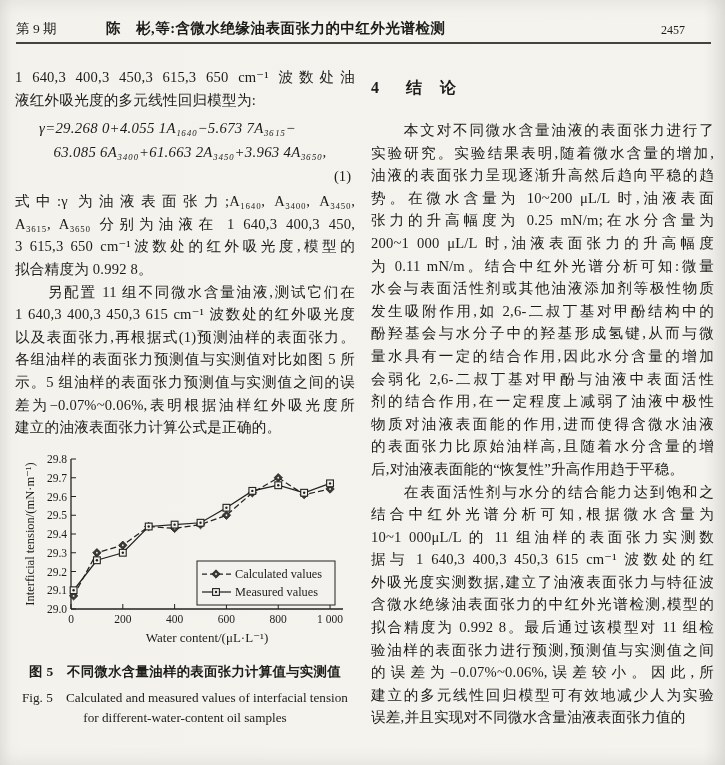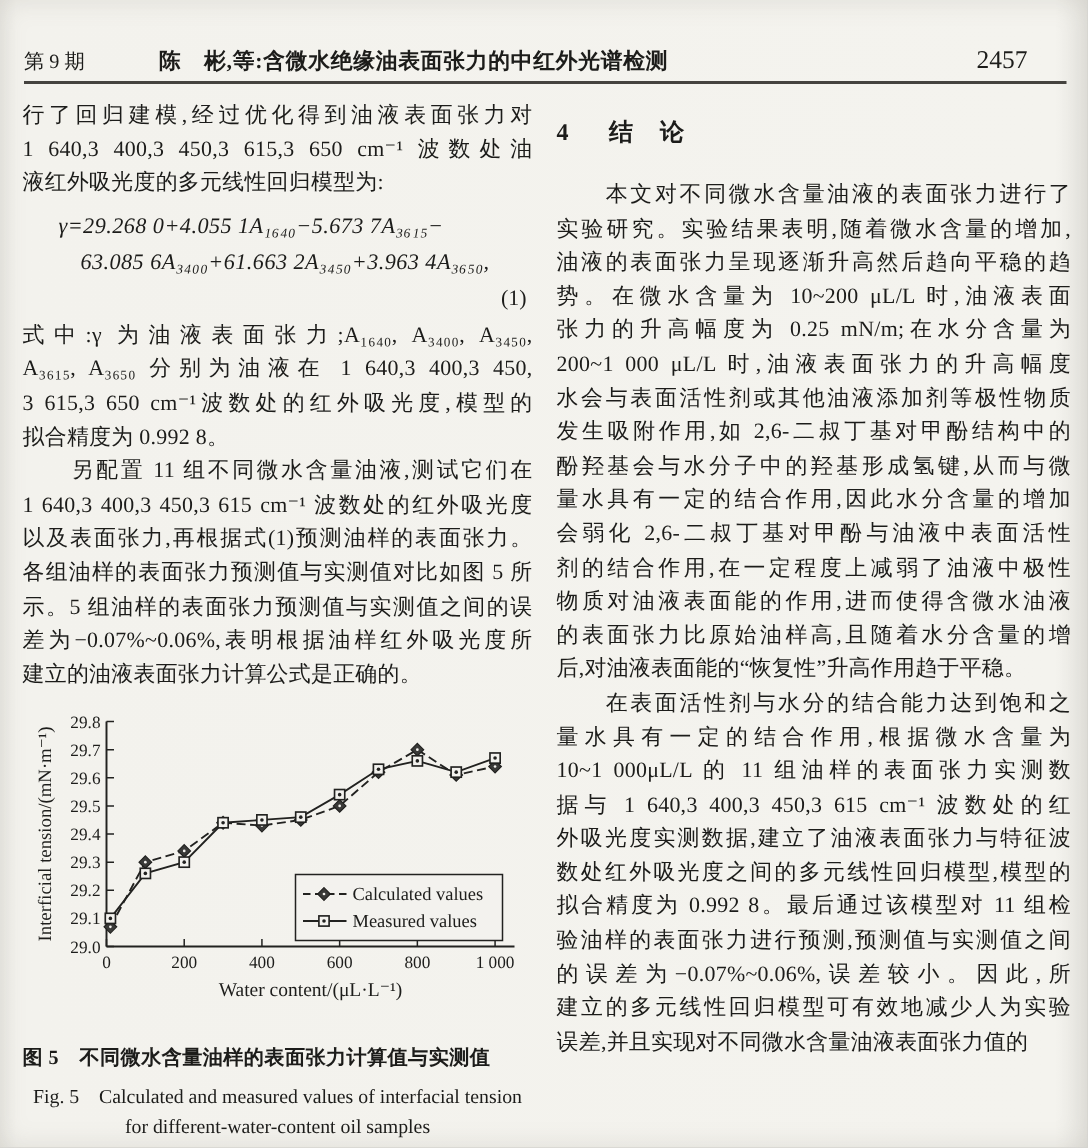--- a/index.html
+++ b/index.html
@@ -6,27 +6,27 @@
   html,body { background:#d8d7d3; }
   .page {
     position:relative; width:725px; height:765px; margin:0 auto;
     background:linear-gradient(90deg,#ecebe6 0,#f3f2ed 1.5%,#f4f3ee 97%,#e7e6e1 100%);
     font-family:"Liberation Serif","DejaVu Serif",serif;
     color:#1c1c1a; overflow:hidden;
     box-shadow:inset 0 0 18px rgba(120,115,105,.18);
   }
   
   .header {
-    position:absolute; top:30px; left:16px; right:14px; height:26px;
+    position:absolute; top:18px; left:16px; right:14px; height:26px;
     display:flex; align-items:flex-end;
     border-bottom:2px solid #45433f; padding-bottom:4px;
   }
   .header .issue { font-size:13.5px; width:90px; }
   .header .title { flex:1; font-size:14.5px; font-weight:700; letter-spacing:.5px; }
-  .header .pageno { width:90px; text-align:right; font-size:17px; padding-right:26px; }
+  .header .pageno { width:90px; text-align:right; font-size:12px; padding-right:26px; }
   
   .columns { position:absolute; top:66px; left:15px; right:11px; display:flex; gap:16px; }
   .col-left { width:340px; }
   .col-right { flex:1; }
   .tline {
     font-size:14.6px; line-height:22.6px; height:22.6px; overflow:hidden;
     text-align:justify; text-align-last:justify; letter-spacing:.2px; white-space:nowrap;
   }
   .para .tline:last-child { text-align-last:left; }
   .eq { margin-top:5px; }
@@ -34,40 +34,39 @@
   .eq .l1 { padding-left:24px; }
   .eq .l2 { padding-left:10px;text-align:center; }
   .eq-number { text-align:right; font-size:14.6px; line-height:24px; padding-right:4px; margin-bottom:2px; }
   
   .section-heading { margin:12px 0 20px 0; font-size:16px; font-weight:700; letter-spacing:1px; }
   .section-heading .num { margin-right:26px; }
   .col-right .para { margin-bottom:0; }
   
   .figure-block { margin-top:10px; }
   .chart-wrap { margin-left:6px; }
-  .fig-caption-cn { text-align:left; font-weight:700; font-size:13.4px; margin-top:20px; letter-spacing:.3px; }
+  .fig-caption-cn { text-align:center; font-weight:700; font-size:13.4px; margin-top:10px; letter-spacing:.3px; }
   .fig-caption-en { text-align:center; font-size:13.2px; margin-top:7px; line-height:20px; }
   svg text { font-family:"Liberation Serif","DejaVu Serif",serif; fill:#1d1d1b; }
 </style>
 </head>
 <body>
 
 <div class="page">
 
   <div class="header">
     <span class="issue">第 9 期</span>
     <span class="title">陈　彬,等:含微水绝缘油表面张力的中红外光谱检测</span>
     <span class="pageno">2457</span>
   </div>
 
   <div class="columns">
 
     <div class="col-left">
       <div class="para">
-          <div class="tline">行了回归建模,经过优化得到油液表面张力对</div>
           <div class="tline">1 640,3 400,3 450,3 615,3 650 cm⁻¹ 波数处油</div>
           <div class="tline">液红外吸光度的多元线性回归模型为:</div>
         </div>
 
       <div class="eq">
         <div class="eq-line l1 tlineless">γ=29.268 0+4.055 1A₁₆₄₀−5.673 7A₃₆₁₅−</div>
         <div class="eq-line l2">63.085 6A₃₄₀₀+61.663 2A₃₄₅₀+3.963 4A₃₆₅₀,</div>
         <div class="eq-number">(1)</div>
       </div>
 
@@ -241,37 +240,38 @@
       <div class="section-heading">
         <span class="num">4</span><span>结　论</span>
       </div>
       <div class="para">
           <div class="tline">　　本文对不同微水含量油液的表面张力进行了</div>
           <div class="tline">实验研究。实验结果表明,随着微水含量的增加,</div>
           <div class="tline">油液的表面张力呈现逐渐升高然后趋向平稳的趋</div>
           <div class="tline">势。在微水含量为 10~200 μL/L 时,油液表面</div>
           <div class="tline">张力的升高幅度为 0.25 mN/m;在水分含量为</div>
           <div class="tline">200~1 000 μL/L 时,油液表面张力的升高幅度</div>
+          <div class="tline">为 0.11 mN/m。结合中红外光谱分析可知:微量</div>
           <div class="tline">水会与表面活性剂或其他油液添加剂等极性物质</div>
           <div class="tline">发生吸附作用,如 2,6-二叔丁基对甲酚结构中的</div>
           <div class="tline">酚羟基会与水分子中的羟基形成氢键,从而与微</div>
           <div class="tline">量水具有一定的结合作用,因此水分含量的增加</div>
           <div class="tline">会弱化 2,6-二叔丁基对甲酚与油液中表面活性</div>
           <div class="tline">剂的结合作用,在一定程度上减弱了油液中极性</div>
           <div class="tline">物质对油液表面能的作用,进而使得含微水油液</div>
           <div class="tline">的表面张力比原始油样高,且随着水分含量的增</div>
           <div class="tline">后,对油液表面能的“恢复性”升高作用趋于平稳。</div>
         </div>
       <div class="para">
           <div class="tline">　　在表面活性剂与水分的结合能力达到饱和之</div>
-          <div class="tline">量水具有一定的结合作用,根据微水含量为</div>
+          <div class="tline">结合中红外光谱分析可知,根据微水含量为</div>
           <div class="tline">10~1 000μL/L 的 11 组油样的表面张力实测数</div>
           <div class="tline">据与 1 640,3 400,3 450,3 615 cm⁻¹ 波数处的红</div>
           <div class="tline">外吸光度实测数据,建立了油液表面张力与特征波</div>
-          <div class="tline">数处红外吸光度之间的多元线性回归模型,模型的</div>
+          <div class="tline">含微水绝缘油表面张力的中红外光谱检测,模型的</div>
           <div class="tline">拟合精度为 0.992 8。最后通过该模型对 11 组检</div>
           <div class="tline">验油样的表面张力进行预测,预测值与实测值之间</div>
           <div class="tline">的误差为−0.07%~0.06%,误差较小。因此,所</div>
           <div class="tline">建立的多元线性回归模型可有效地减少人为实验</div>
           <div class="tline">误差,并且实现对不同微水含量油液表面张力值的</div>
         </div>
     </div>
 
   </div>
 </div>

